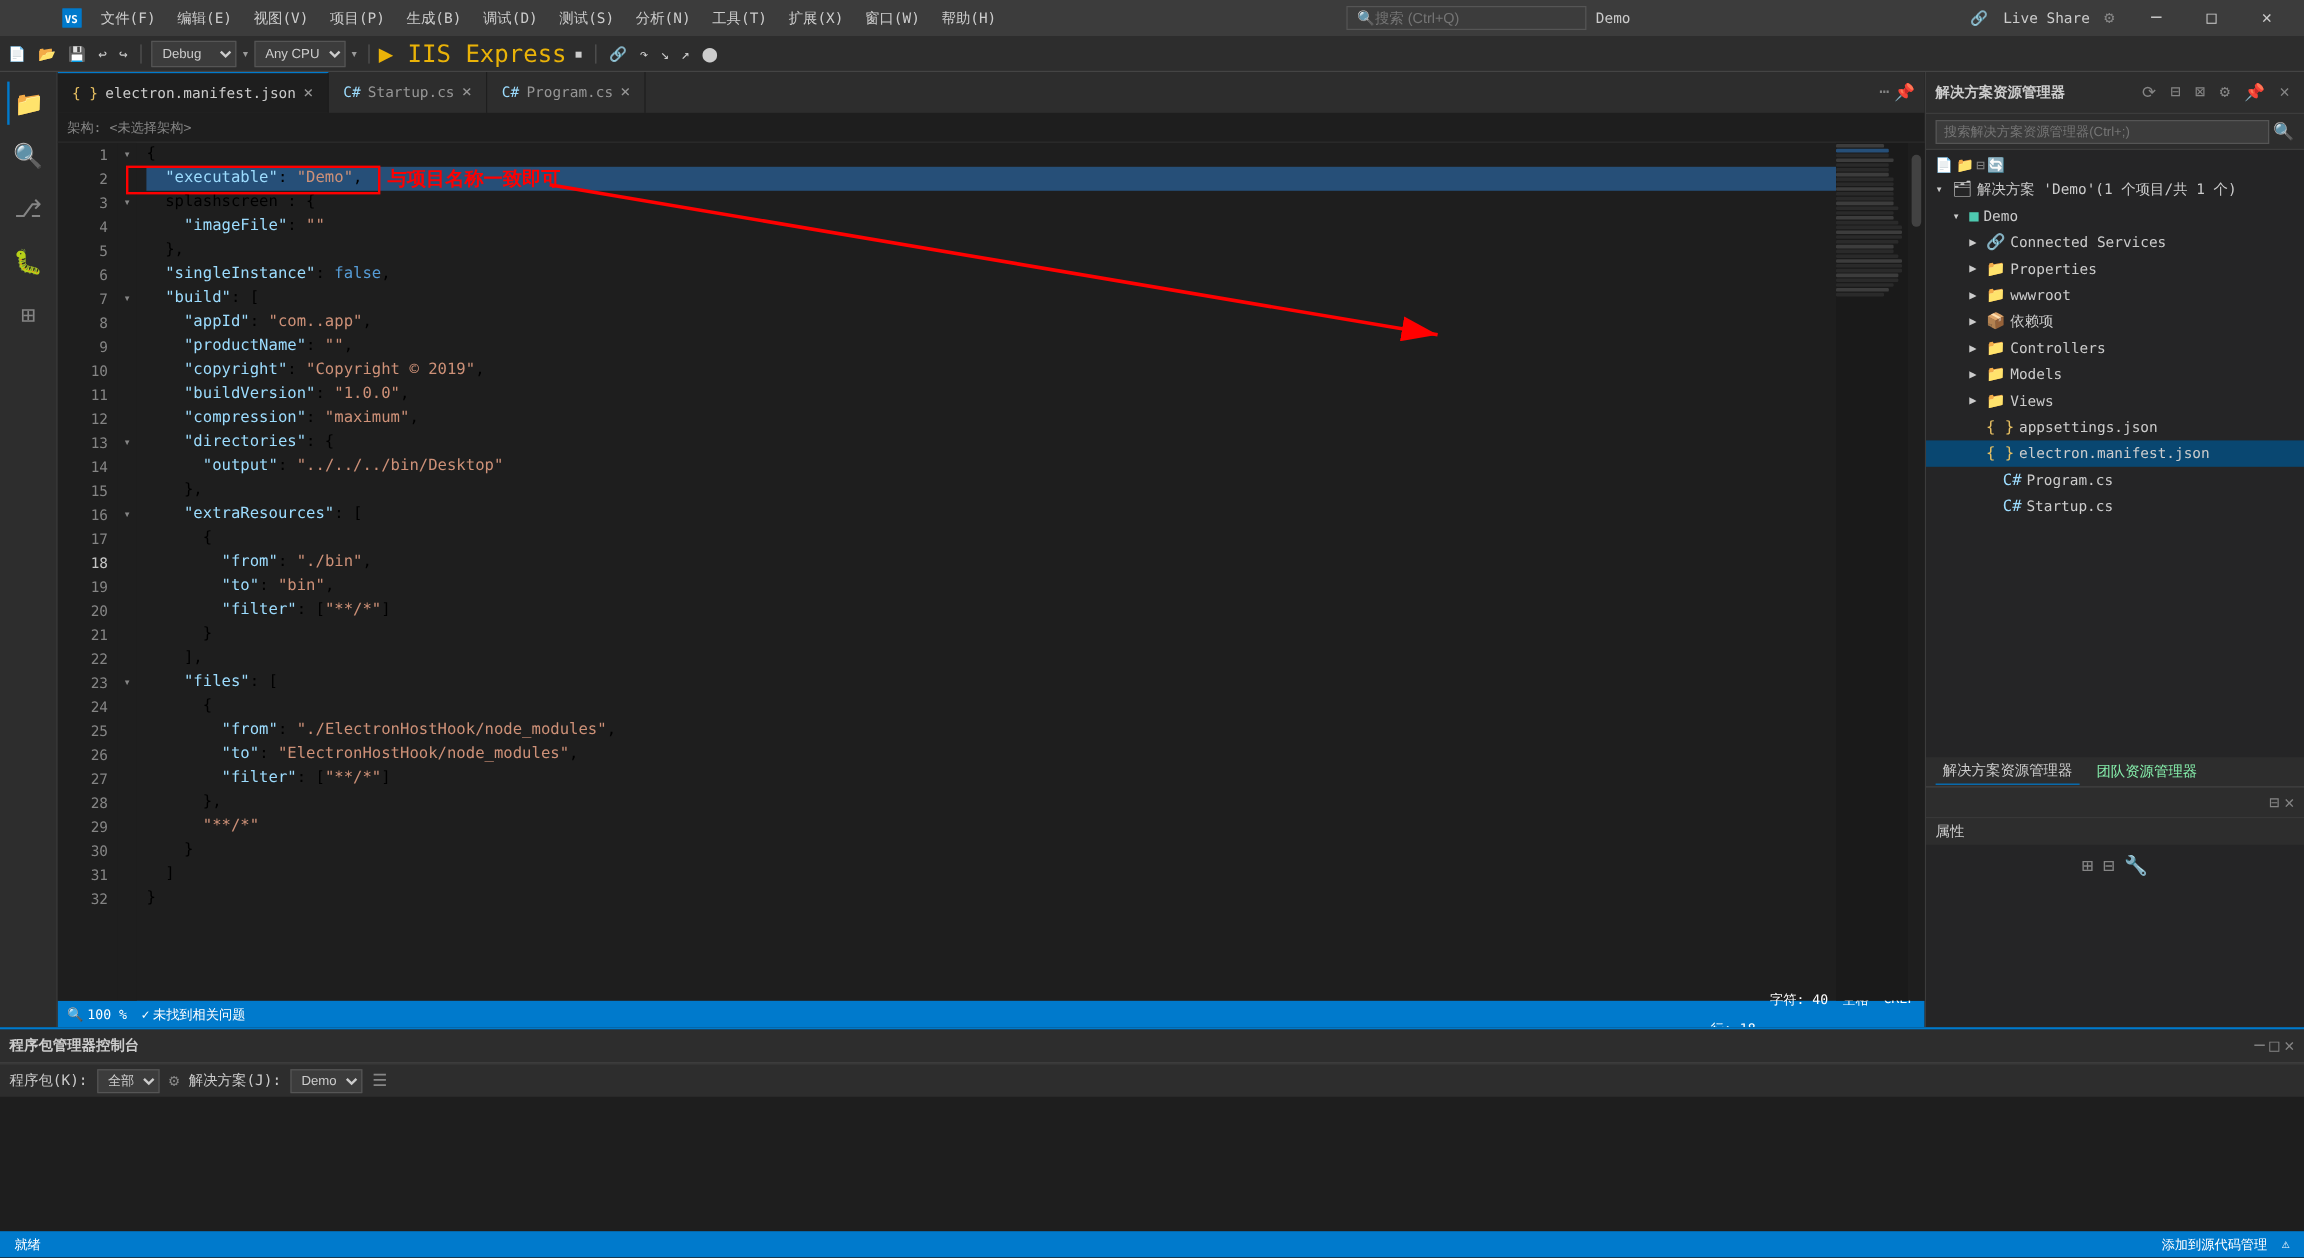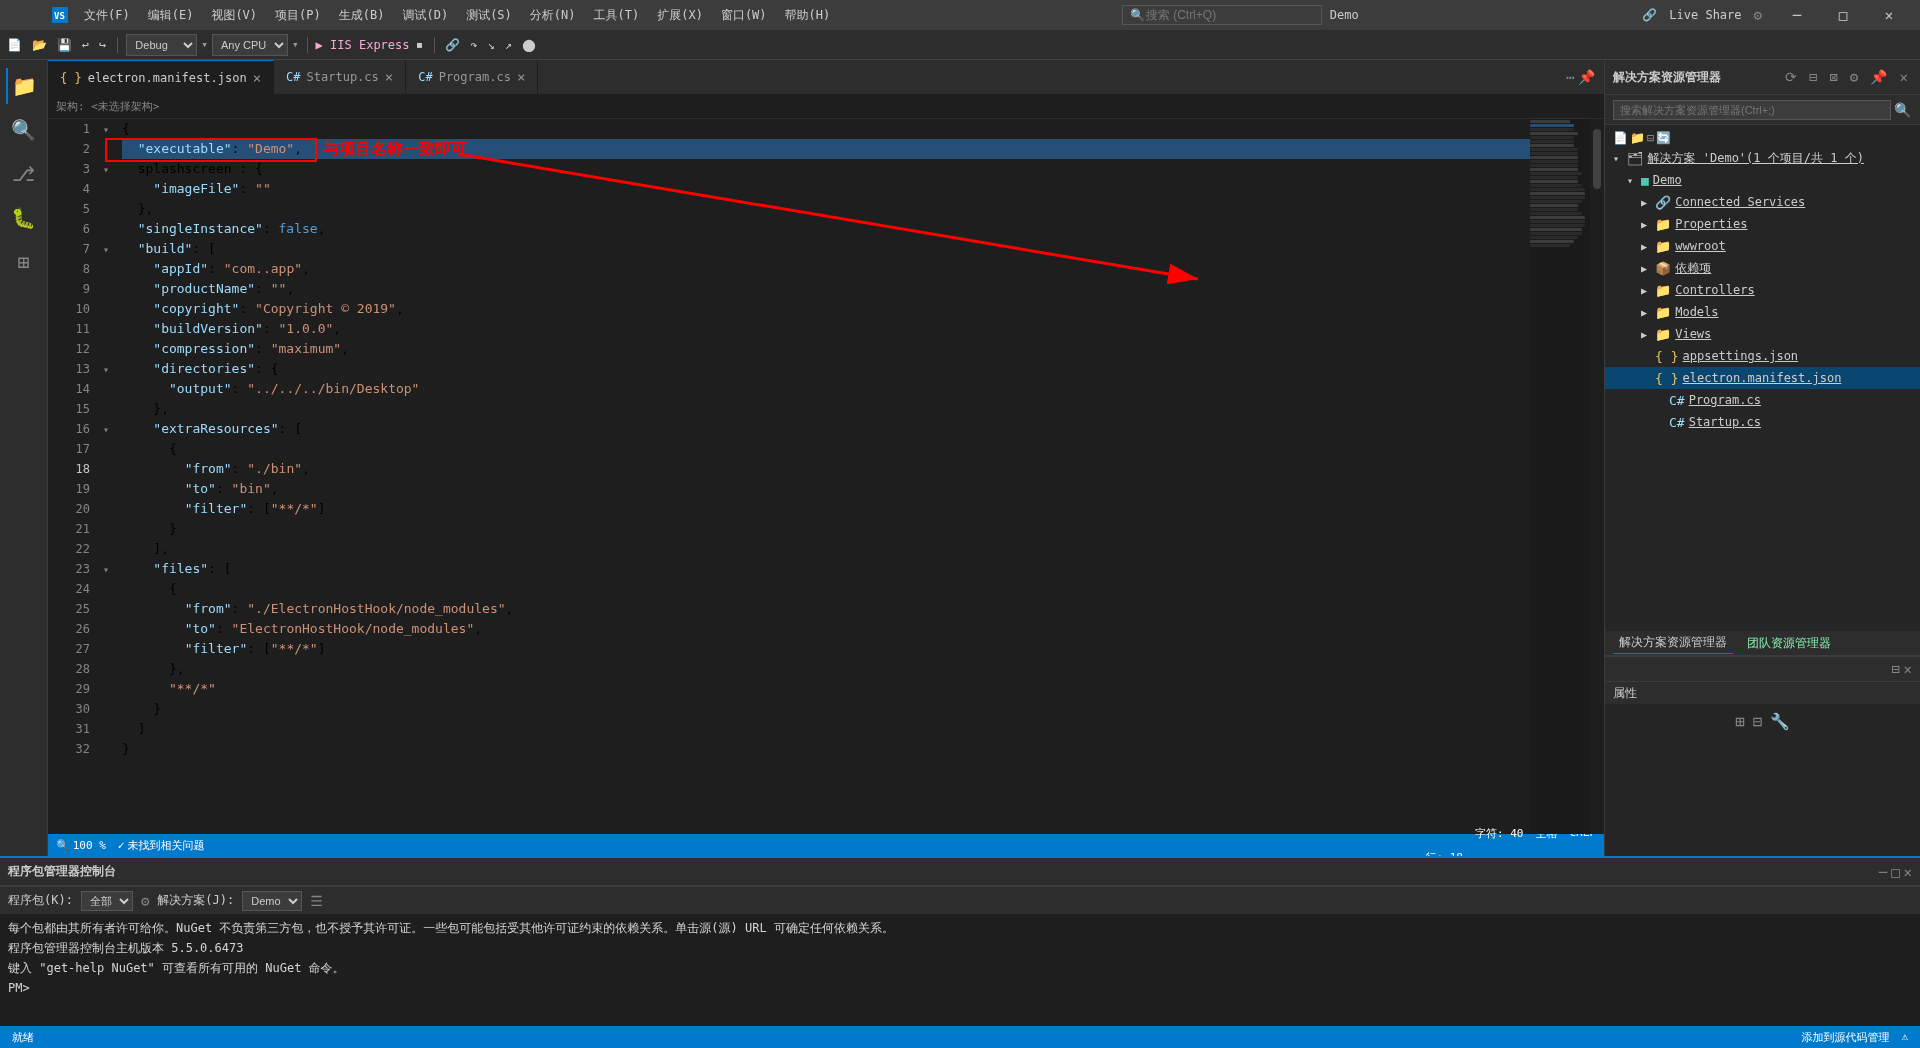--- a/index.html
+++ b/index.html
@@ -14,21 +14,21 @@
     .search-box { display: flex; align-items: center; background: #3c3c3c; border: 1px solid #555; padding: 2px 8px; width: 200px; }
     .search-box input { background: transparent; border: none; color: #ccc; font-size: 12px; outline: none; width: 150px; }
     .title-bar-right { display: flex; align-items: center; gap: 12px; color: #ccc; font-size: 12px; }
     .title-bar-buttons { display: flex; gap: 0; }
     .tb-btn { width: 46px; height: 30px; display: flex; align-items: center; justify-content: center; color: #ccc; font-size: 14px; cursor: pointer; }
 
     
     .toolbar { height: 30px; background: #2d2d2d; display: flex; align-items: center; padding: 0 4px; gap: 4px; flex-shrink: 0; border-bottom: 1px solid #444; }
     .toolbar-sep { width: 1px; height: 16px; background: #555; margin: 0 4px; }
     .debug-select { background: #3c3c3c; border: 1px solid #555; color: #ccc; font-size: 11px; padding: 1px 4px; height: 22px; }
-    .play-btn { color: #f9a8d4; font-size: 12px; cursor: pointer; }
+    .play-btn { color: #eab308; font-size: 20px; cursor: pointer; }
     .toolbar-icon { color: #ccc; font-size: 12px; cursor: pointer; padding: 2px 3px; }
 
     
     .main-area { display: flex; flex: 1; overflow: hidden; }
 
     
     .left-sidebar { width: 48px; background: #2d2d2d; display: flex; flex-direction: column; align-items: center; padding-top: 8px; gap: 8px; flex-shrink: 0; border-right: 1px solid #3c3c3c; }
     .sidebar-icon { color: #858585; font-size: 20px; padding: 6px; cursor: pointer; width: 36px; height: 36px; display: flex; align-items: center; justify-content: center; }
     .sidebar-icon.active { color: #ccc; border-left: 2px solid #007acc; }
 
@@ -71,21 +71,21 @@
     
     .solution-search { height: 30px; background: #2d2d2d; display: flex; align-items: center; padding: 0 8px; gap: 4px; border-bottom: 1px solid #3c3c3c; flex-shrink: 0; }
     .sol-search-input { flex: 1; background: #3c3c3c; border: 1px solid #555; color: #ccc; font-size: 11px; padding: 2px 6px; outline: none; height: 20px; }
     .sol-search-icon { color: #858585; font-size: 14px; cursor: pointer; }
 
     .tree-area { flex: 1; overflow-y: auto; padding: 4px 0; }
     .tree-item { display: flex; align-items: center; height: 22px; padding: 0 8px; cursor: pointer; font-size: 12px; color: #ccc; white-space: nowrap; }
     .tree-item.selected { background: #094771; }
     .tree-arrow { color: #ccc; font-size: 10px; width: 14px; flex-shrink: 0; }
     .tree-icon { font-size: 13px; margin-right: 4px; flex-shrink: 0; }
-    .tree-label { font-size: 12px; text-decoration: underline; }
+    .tree-label { font-size: 12px; }
 
     
     .bottom-panel-tabs { height: 25px; background: #2d2d2d; display: flex; align-items: center; padding: 0 8px; gap: 8px; border-bottom: 1px solid #3c3c3c; flex-shrink: 0; }
     .bp-tab { font-size: 12px; color: #86efac; cursor: pointer; padding: 2px 6px; }
     .bp-tab.active { color: #ccc; border-bottom: 1px solid #007acc; }
 
     
     .props-panel { height: 200px; background: #252526; border-top: 1px solid #3c3c3c; flex-shrink: 0; }
     .props-header { height: 25px; background: #2d2d2d; display: flex; align-items: center; padding: 0 8px; border-bottom: 1px solid #3c3c3c; }
     .props-content { display: flex; align-items: center; justify-content: center; gap: 8px; padding: 8px; }
@@ -545,28 +545,20 @@
     <select class="console-select">
       <option>全部</option>
     </select>
     <span style="color:#858585;font-size:14px;cursor:pointer;">⚙</span>
     <span class="console-label">解决方案(J):</span>
     <select class="console-select">
       <option>Demo</option>
     </select>
     <span style="color:#858585;font-size:14px;cursor:pointer;">☰</span>
   </div>
-  <div class="console-content" id="console-content">
-      <div class="console-line">每个包都由其所有者许可给你。NuGet 不负责第三方包，也不授予其许可证。一些包可能包括受其他许可证约束的依赖关系。单击源(源) URL 可确定任何依赖关系。</div>
-      <div class="console-line">程序包管理器控制台主机版本 5.5.0.6473</div>
-      <div class="console-line"></div>
-      <div class="console-line">键入 "get-help NuGet" 可查看所有可用的 NuGet 命令。</div>
-      <div class="console-line"></div>
-      <div class="console-line">PM&gt;</div>
-    </div>
 </div>
 
 <div style="height:22px;background:#007acc;display:flex;align-items:center;justify-content:space-between;padding:0 12px;flex-shrink:0;">
   <div style="display:flex;gap:12px;">
     <span style="font-size:11px;color:#fff;">就绪</span>
   </div>
   <div style="display:flex;gap:12px;">
     <span style="font-size:11px;color:#fff;cursor:pointer;">添加到源代码管理</span>
     <span style="font-size:11px;color:#fff;">⚠</span>
   </div>

